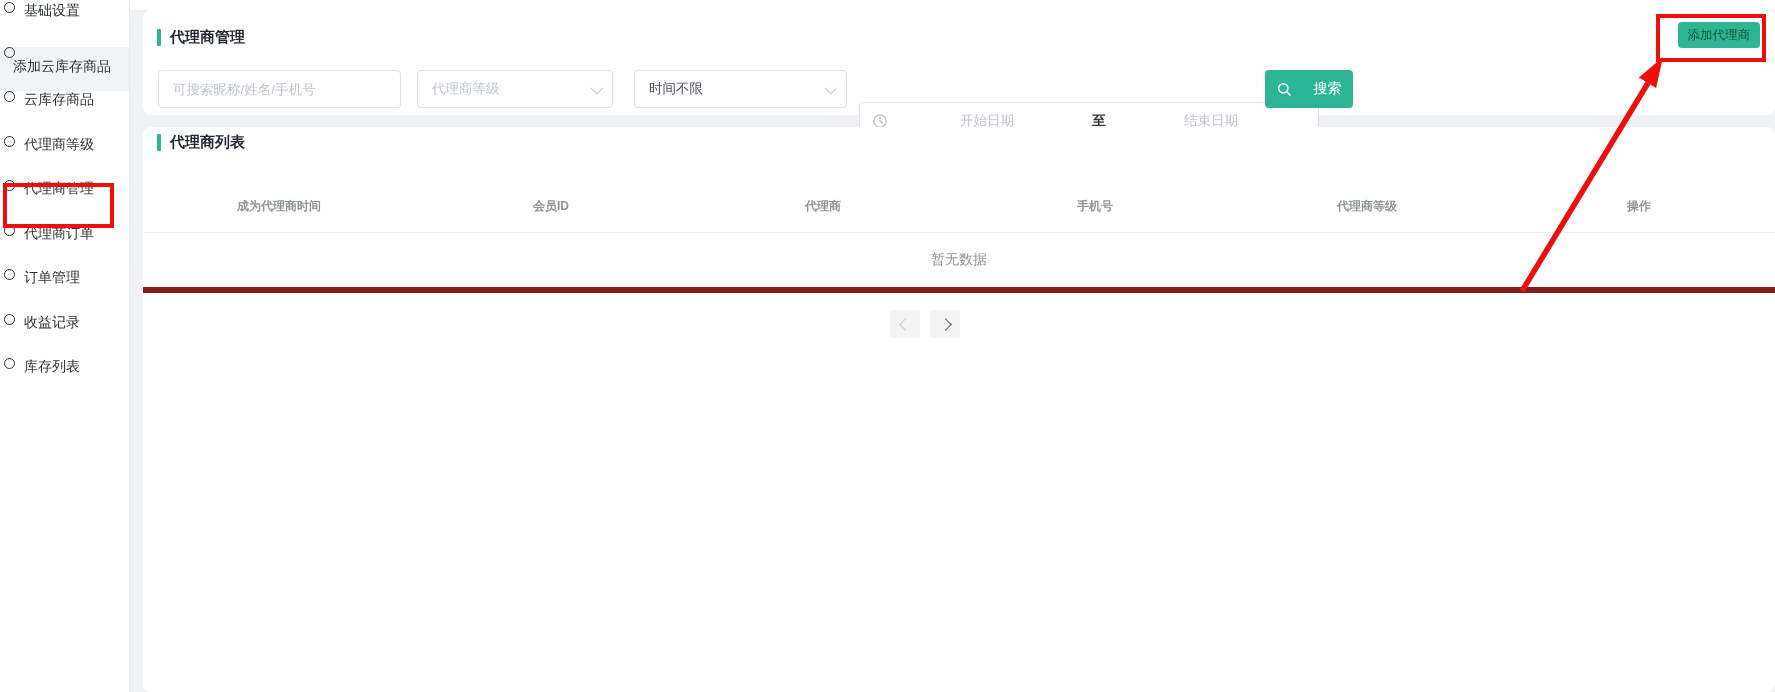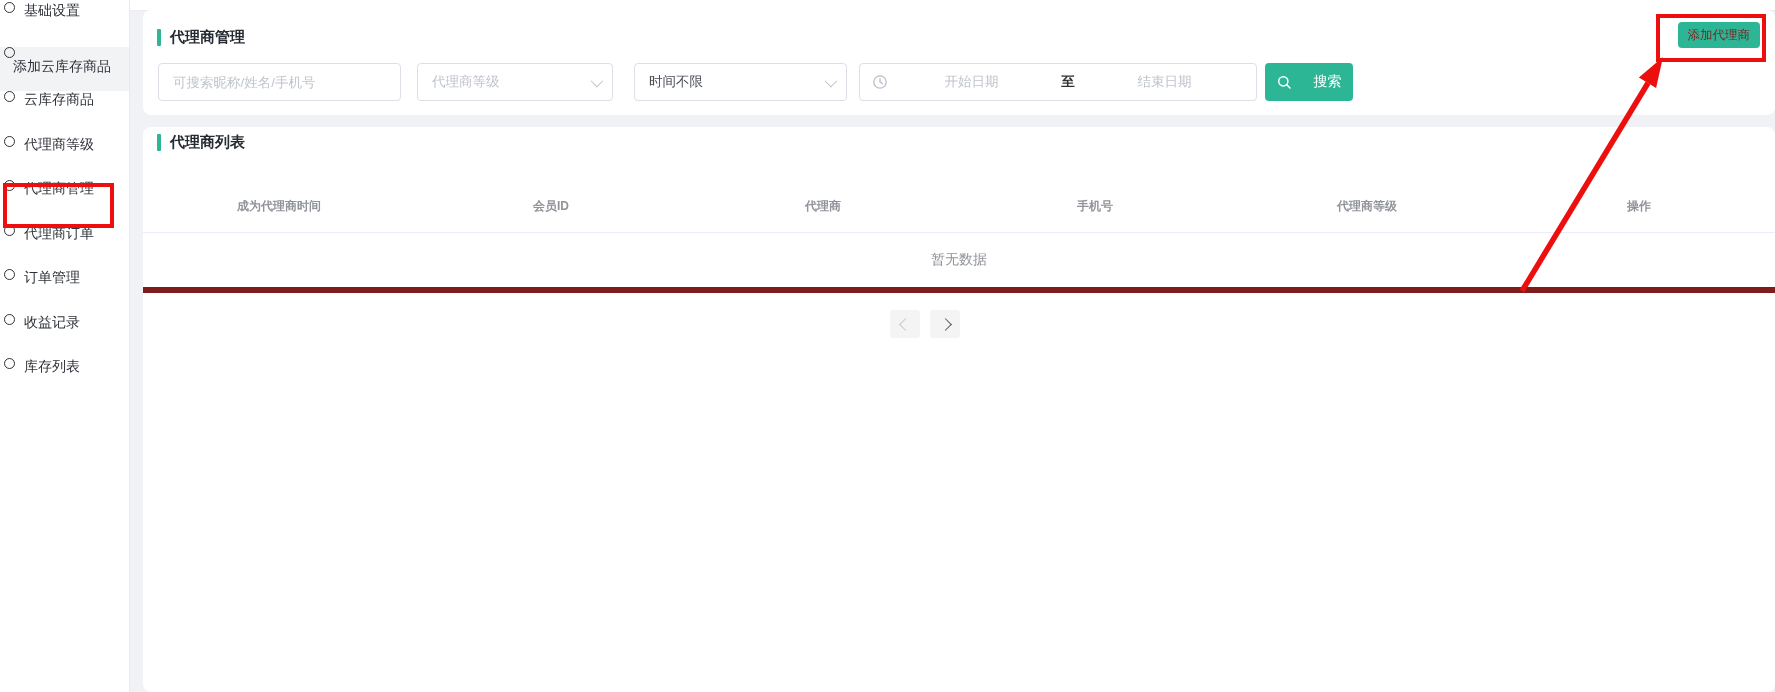--- a/index.html
+++ b/index.html
@@ -19,36 +19,36 @@
   .side-label{margin-left:9px;font-size:14px;color:#2e3238;white-space:nowrap;}
   
   .card{position:absolute;left:143px;width:1632px;background:#ffffff;border-radius:8px;}
   .card1{top:10px;height:105px;}
   .card2{top:127px;height:565px;}
   .sec-head{position:absolute;left:14px;display:flex;align-items:center;}
   .sec-bar{width:4px;height:17px;border-radius:1px;}
   .sec-title{margin-left:9px;font-size:15px;font-weight:bold;color:#262b33;}
   
   .filters{position:absolute;left:0;top:52px;height:38px;width:100%;}
-  .ctrl{position:absolute;top:1px;height:38px;background:#fff;border:1px solid #dcdfe6;border-radius:4px;box-sizing:border-box;display:flex;align-items:center;font-size:13.5px;}
+  .ctrl{position:absolute;top:8px;height:38px;background:#fff;border:1px solid #dcdfe6;border-radius:4px;box-sizing:border-box;display:flex;align-items:center;font-size:13.5px;}
   .kw-input{left:15px;width:243px;padding:0 14px;color:#606266;}
   .kw-input::placeholder{color:#bfc4cc;}
   input.ctrl{outline:none;}
   .sel1{left:274px;width:196px;padding:0 12px 0 14px;}
   .sel2{left:491px;width:213px;padding:0 12px 0 14px;}
   .sel-text{flex:1;}
   .placeholder{color:#bfc4cc;}
   .value{color:#4a4f57;}
   .chev{width:8px;height:8px;border-right:1.5px solid #c0c4cc;border-bottom:1.5px solid #c0c4cc;transform:rotate(45deg) translateY(-2px);flex:0 0 auto;}
-  .daterange{left:716px;width:398px;padding:0 10px 0 12px;}
+  .daterange{left:716px;width:460px;padding:0 10px 0 12px;margin-top:32px;}
   .dr-part{flex:1;text-align:center;color:#bfc4cc;}
   .dr-sep{width:30px;text-align:center;color:#303133;font-weight:bold;}
   .clock{flex:0 0 auto;margin-right:2px;}
   .search-btn{left:1122px;width:88px;border:none;color:#fff;justify-content:center;gap:22px;font-size:14px;cursor:pointer;}
-  .add-btn{position:absolute;top:12px;right:15px;height:26px;padding:0 10px;border:none;border-radius:4px;color:#7f1d1d;font-size:12.5px;display:flex;align-items:center;cursor:pointer;}
+  .add-btn{position:absolute;top:12px;right:15px;height:26px;padding:0 10px;border:none;border-radius:4px;color:#14532d;font-size:12.5px;display:flex;align-items:center;cursor:pointer;}
   
   .thead{position:absolute;left:0;top:53px;width:100%;height:53px;display:flex;align-items:center;border-bottom:1px solid #ebeef5;box-sizing:border-box;}
   .th{flex:1;text-align:center;font-weight:bold;color:#909399;font-size:12px;}
   .empty-row{position:absolute;left:0;top:106px;width:100%;height:60px;display:flex;align-items:center;justify-content:center;border-bottom:6px solid #7f1d1d;box-sizing:border-box;color:#909399;}
   
   .pager{position:absolute;top:183px;left:747px;display:flex;gap:10px;}
   .page-btn{width:30px;height:28px;border-radius:3px;background:#f4f4f5;border:none;display:flex;align-items:center;justify-content:center;cursor:pointer;}
   .pchev{width:8px;height:8px;border-right:1.7px solid;border-bottom:1.7px solid;}
   .pchev.prev{transform:rotate(135deg);border-color:#c3c7cf;}
   .pchev.next{transform:rotate(-45deg);border-color:#54585f;}

